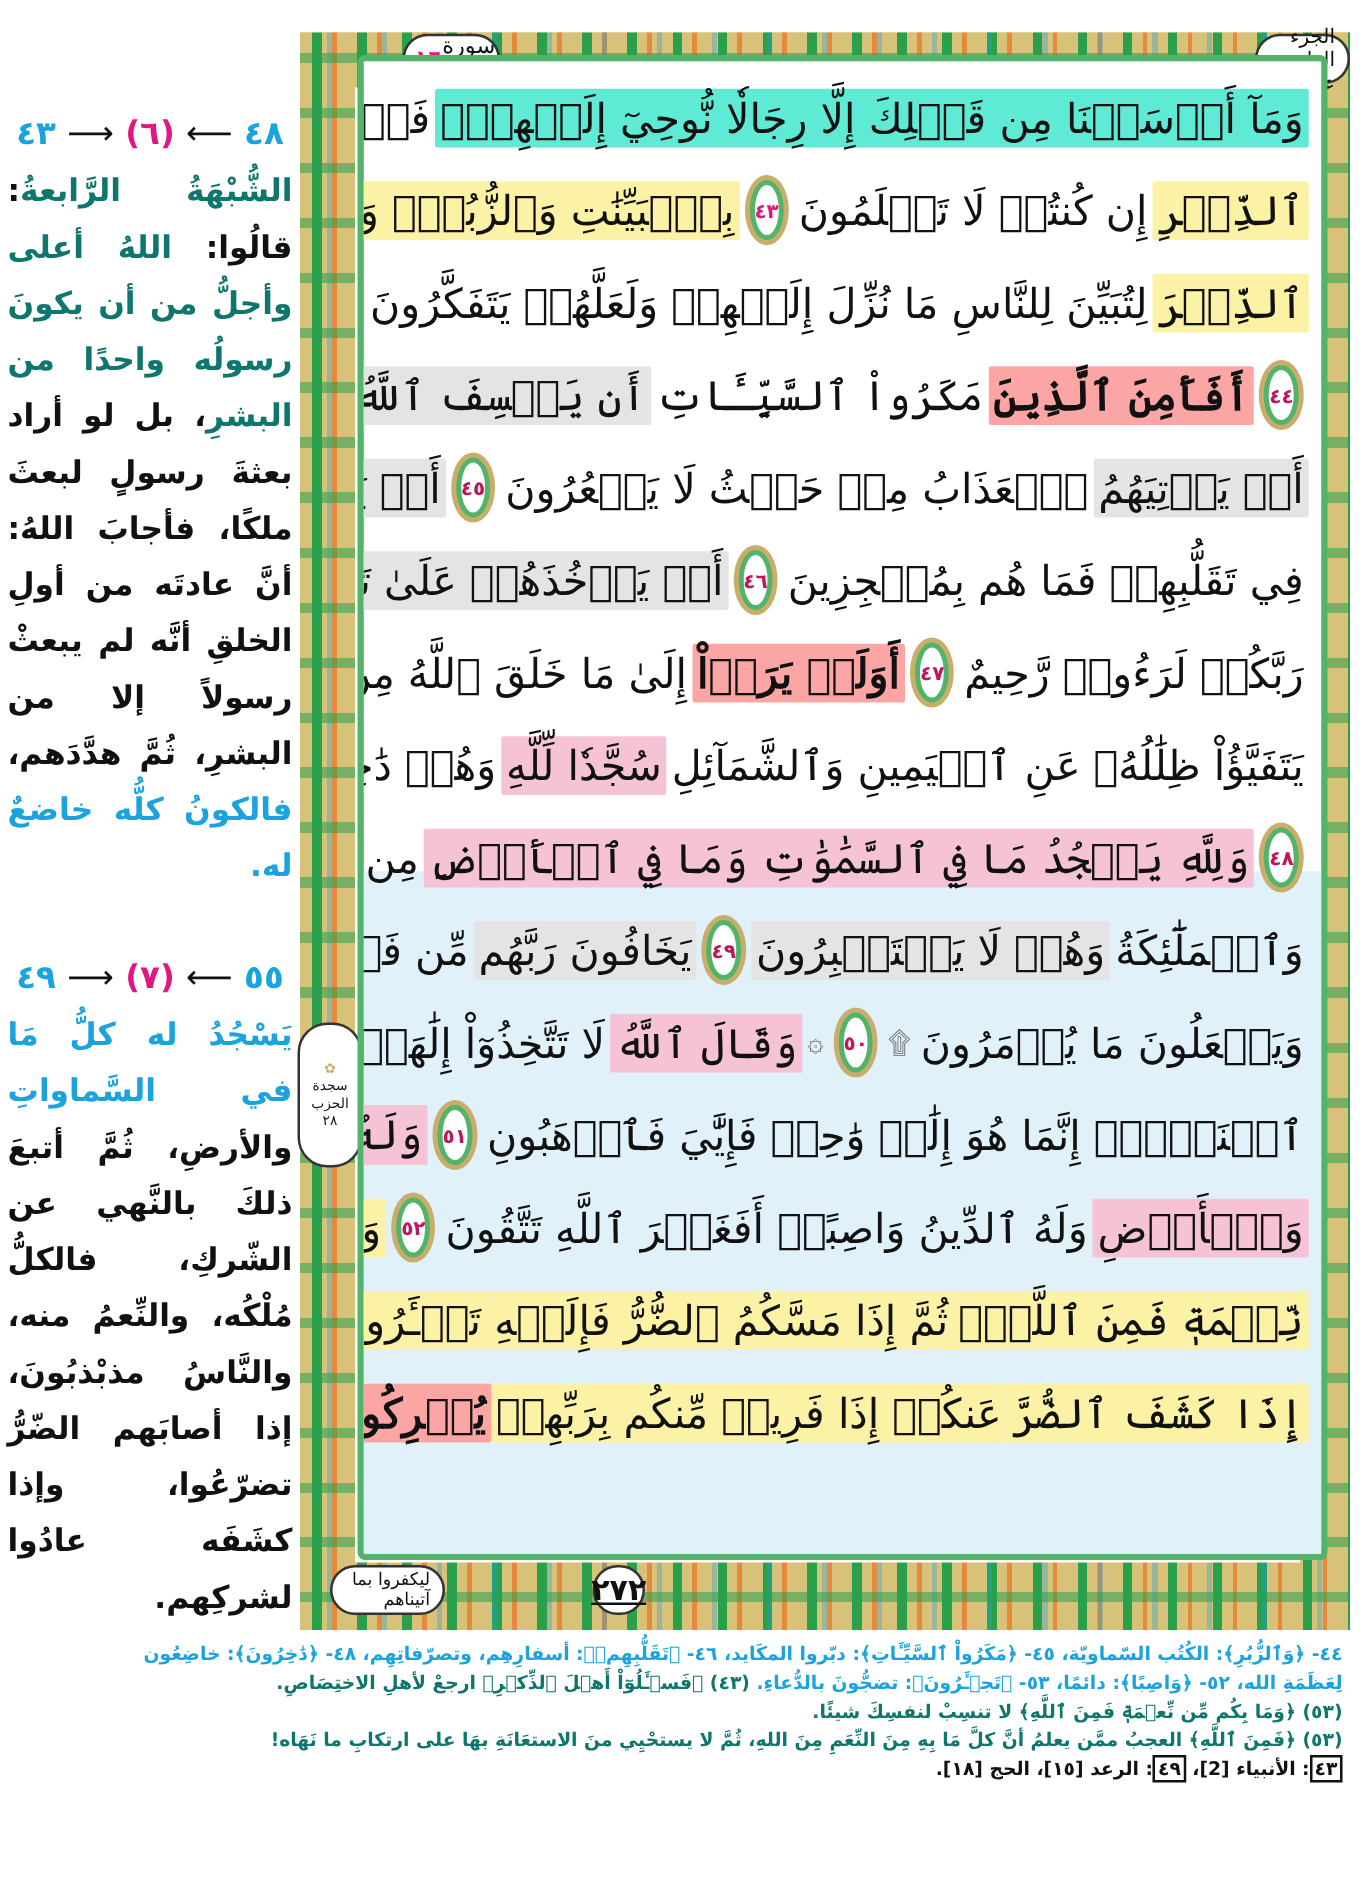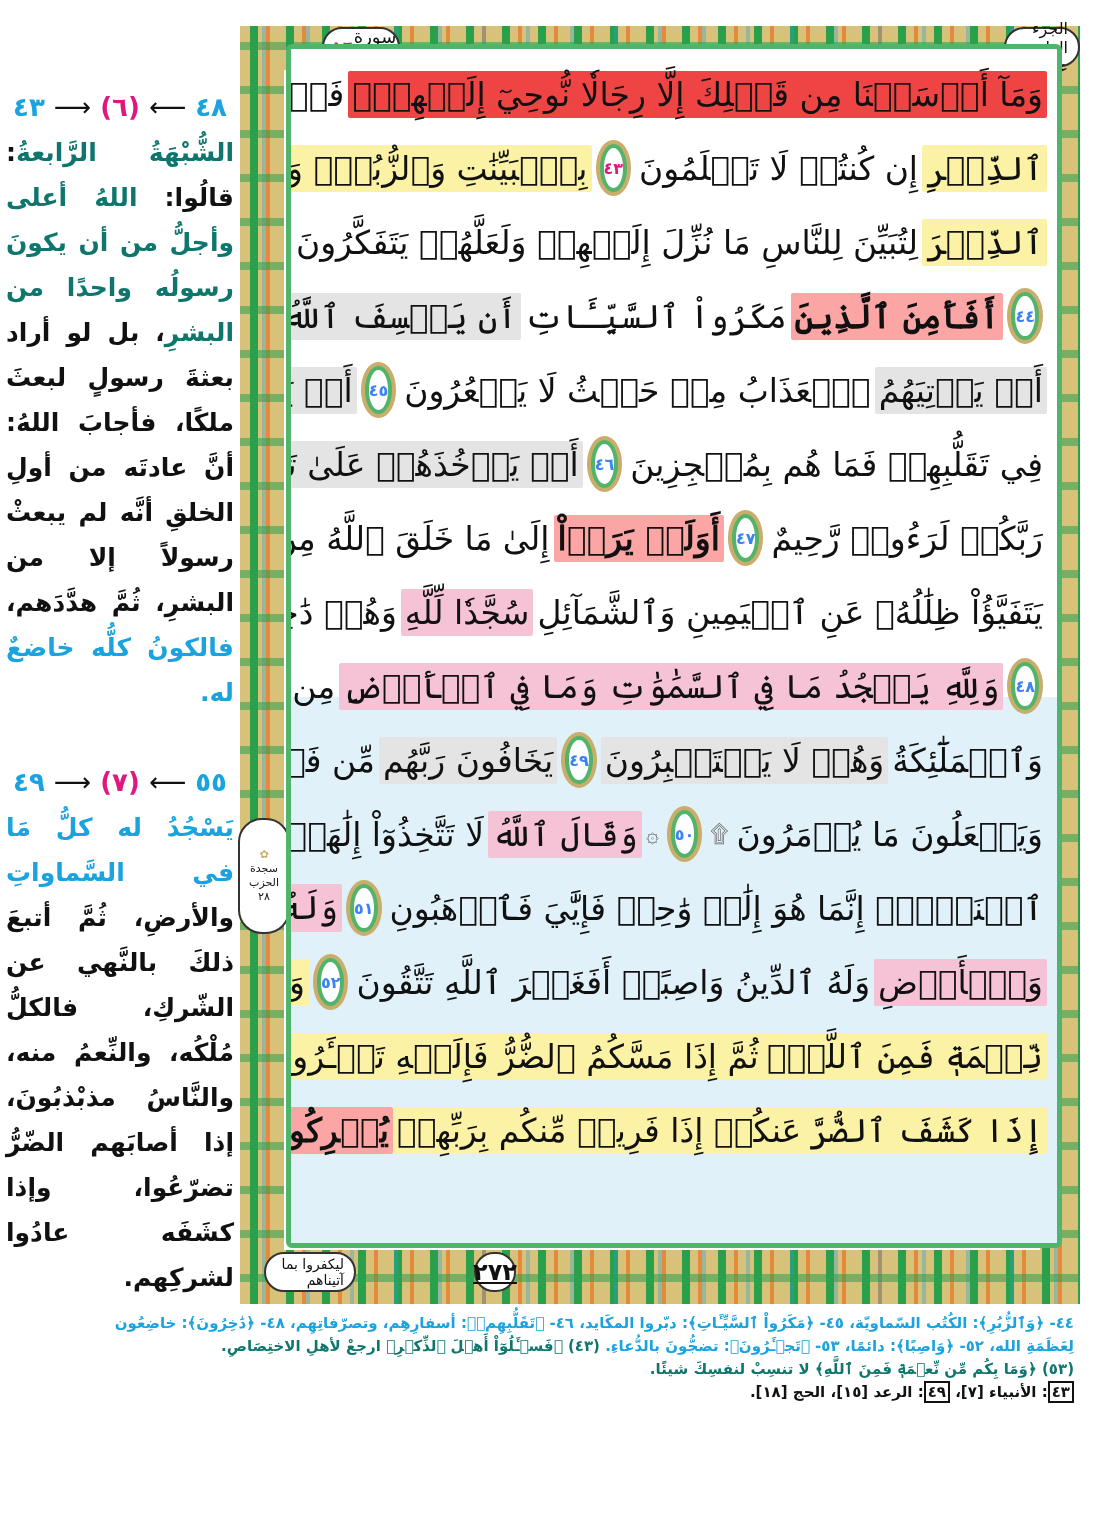--- a/index.html
+++ b/index.html
@@ -37,29 +37,29 @@
   .lb-catch { left: 264px; top: 1252px; width: 92px; font-size: 14px; }
 
   
   .panel { position: absolute; left: 286px; top: 44px; width: 776px; height: 1204px;
            border: 5px solid #52b36b; border-radius: 6px; background: #ffffff; box-sizing: border-box; overflow: hidden; }
   .panel-blue { position: absolute; left: 0; right: 0; top: 648px; bottom: 0; background: #e1f1fa; }
   .lines { position: absolute; left: 10px; right: 10px; top: 8px; direction: rtl; }
   .line { height: 74px; display: flex; align-items: center; justify-content: space-between;
           font-family: "DejaVu Serif", serif; font-size: 33px; white-space: nowrap; }
   .seg { padding: 4px 4px; border-radius: 2px; }
-  .hl-orange { background: #ef4444; }
+  .hl-orange { background: #5eead4; }
   .hl-yellow { background: #fbf2a6; }
   .hl-blue   { background: #fca5a5; font-weight: bold; }
   .hl-gray   { background: #e4e4e4; }
   .hl-pink   { background: #f6c2d6; }
 
   .ayah { display: inline-flex; align-items: center; justify-content: center; width: 40px; height: 40px;
           border-radius: 50%; border: 4px solid #52b36b; background: #fff; box-shadow: 0 0 0 4px #c9ad6a;
-          font-family: "DejaVu Sans", sans-serif; font-size: 16px; font-weight: bold; margin: 0 8px; color: #3b82f6; }
+          font-family: "DejaVu Sans", sans-serif; font-size: 16px; font-weight: bold; margin: 0 8px; color: #be185d; }
   .ayah.red { color: #e0177f; }
   .sajda-icon { display: inline-block; font-size: 24px; color: #666; margin: 0 4px; }
   .star-icon { display: inline-block; font-size: 22px; color: #666; margin: 0 4px; }
 
   .sajda-marker { position: absolute; left: 238px; top: 818px; width: 48px; height: 112px; border: 2px solid #333;
                   border-radius: 24px; background: #fff; display: flex; flex-direction: column; align-items: center; justify-content: center;
                   font-size: 11px; text-align: center; line-height: 14px; }
 
   
   .notes { position: absolute; left: 12px; right: 22px; top: 1312px; direction: rtl; font-weight: bold; font-size: 15px; line-height: 23px; }
@@ -211,16 +211,20 @@
   <p class="blue">٤٤- ﴿وَٱلزُّبُرِ﴾: الكُتُب السّماويّة، ٤٥- ﴿مَكَرُواْ ٱلسَّيِّـَٔاتِ﴾: دبّروا المكَايد، ٤٦- ﴿تَقَلُّبِهِمۡ﴾: أسفارِهِم، وتصرّفاتِهِم، ٤٨- ﴿دَٰخِرُونَ﴾: خاضِعُون</p>
   <p class="blue">
     <span>لِعَظَمَةِ الله، ٥٢- ﴿وَاصِبًا﴾: دائمًا، ٥٣- ﴿تَجۡـَٔرُونَ﴾: تضجُّونَ بالدُّعاءِ.</span>
     <span class="pink">(٤٣) ﴿فَسۡـَٔلُوٓاْ أَهۡلَ ٱلذِّكۡرِ﴾</span>
     <span class="pink">ارجعْ لأهلِ الاختِصَاصِ.</span>
   </p>
   <p class="pink">
     <span>(٥٣) ﴿وَمَا بِكُم مِّن نِّعۡمَةٖ فَمِنَ ٱللَّهِ﴾</span>
     <span>لا تنسِبْ لنفسِكَ شيئًا.</span>
   </p>
+  <p class="pink">
+    <span>(٥٣) ﴿فَمِنَ ٱللَّهِ﴾</span>
+    <span>العجبُ ممَّن يعلمُ أنَّ كلَّ مَا بِهِ مِنَ النِّعَمِ مِنَ اللهِ، ثُمَّ لا يستحْيِي منَ الاستعَانَةِ بهَا على ارتكابِ ما نَهَاه!</span>
+  </p>
   <p class="refs">
-    <span class="boxnum">٤٣</span><span>: الأنبياء [٧]، </span><span class="boxnum">٤٩</span><span>: الرعد [١٥]، الحج [١٨].</span>
+    <span class="boxnum">٤٣</span><span>: الأنبياء [2]، </span><span class="boxnum">٤٩</span><span>: الرعد [١٥]، الحج [١٨].</span>
   </p>
 </div>
 
 </body></html>

